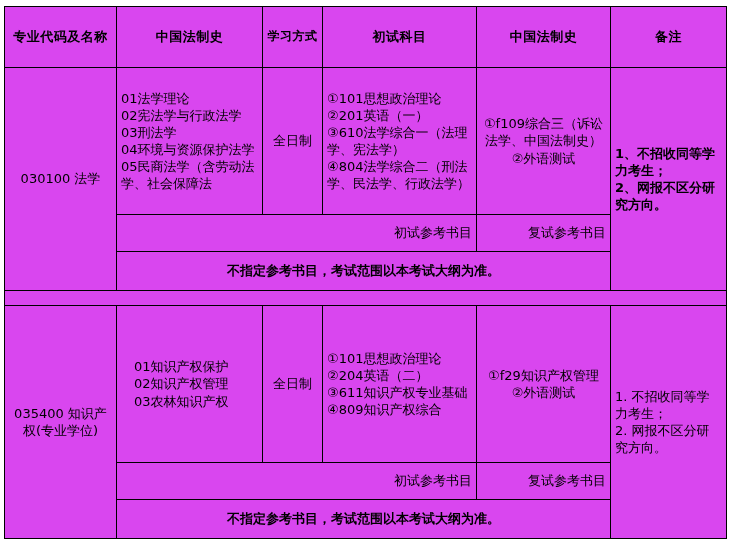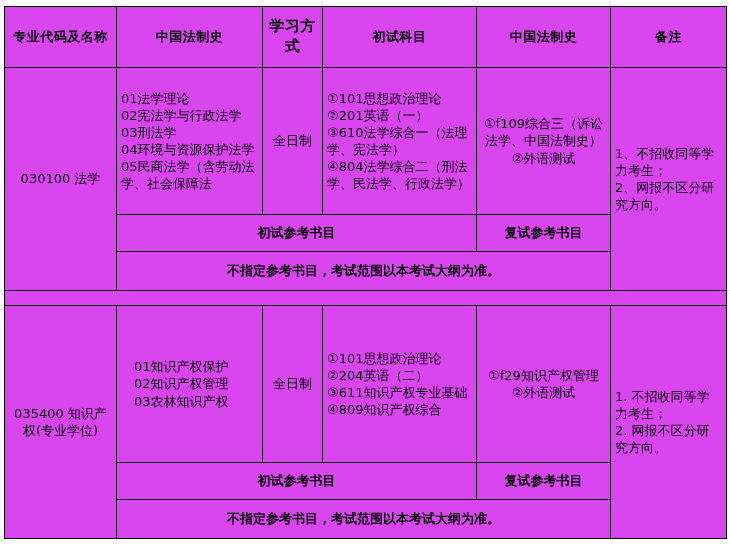--- a/index.html
+++ b/index.html
@@ -36,21 +36,21 @@
     word-wrap: break-word;
   }
   .hdr {
     text-align: center;
     font-weight: bold;
     font-size: 15px;
     height: 54px;
     letter-spacing: 0.5px;
   }
   .hdr.small {
-    font-size: 15px;
+    font-size: 12px;
     font-family: Liberation Serif, serif;
   }
   .c-code {
     text-align: center;
     font-size: 13.5px;
     line-height: 1.4;
   }
   .c-dir {
     text-align: left;
     font-size: 13.5px;
@@ -74,22 +74,22 @@
     line-height: 1.45;
     padding-left: 6px;
   }
   .c-note {
     text-align: left;
     font-size: 13.5px;
     line-height: 1.5;
     padding-left: 6px;
   }
   .c-ref {
-    text-align: center;
-    font-weight: bold;
+    text-align: right;
+    font-weight: normal;
     font-size: 14px;
     height: 30px;
   }
   .c-full {
     text-align: center;
     font-weight: bold;
     font-size: 14px;
     height: 32px;
   }
   .vtop {
@@ -136,21 +136,21 @@
 03刑法学
 04环境与资源保护法学
 05民商法学（含劳动法学、社会保障法</td>
         <td class="c-mode">全日制</td>
         <td class="c-sub vtop" style="white-space:pre-line;">①101思想政治理论
 ②201英语（一）
 ③610法学综合一（法理学、宪法学）
 ④804法学综合二（刑法学、民法学、行政法学）</td>
         <td class="c-re vtop" style="white-space:pre-line;">①f109综合三（诉讼法学、中国法制史）
 ②外语测试</td>
-        <td class="c-note" rowspan="3" style="white-space:pre-line;">1、不招收同等学力考生；
+        <td class="c-note" rowspan="3" style="white-space:pre-line;font-weight:bold;">1、不招收同等学力考生；
 2、网报不区分研究方向。</td>
       </tr>
 
       <tr>
         <td class="c-ref" colspan="3">初试参考书目</td>
         <td class="c-ref">复试参考书目</td>
       </tr>
 
       <tr>
         <td class="c-full" colspan="4">不指定参考书目，考试范围以本考试大纲为准。</td>

